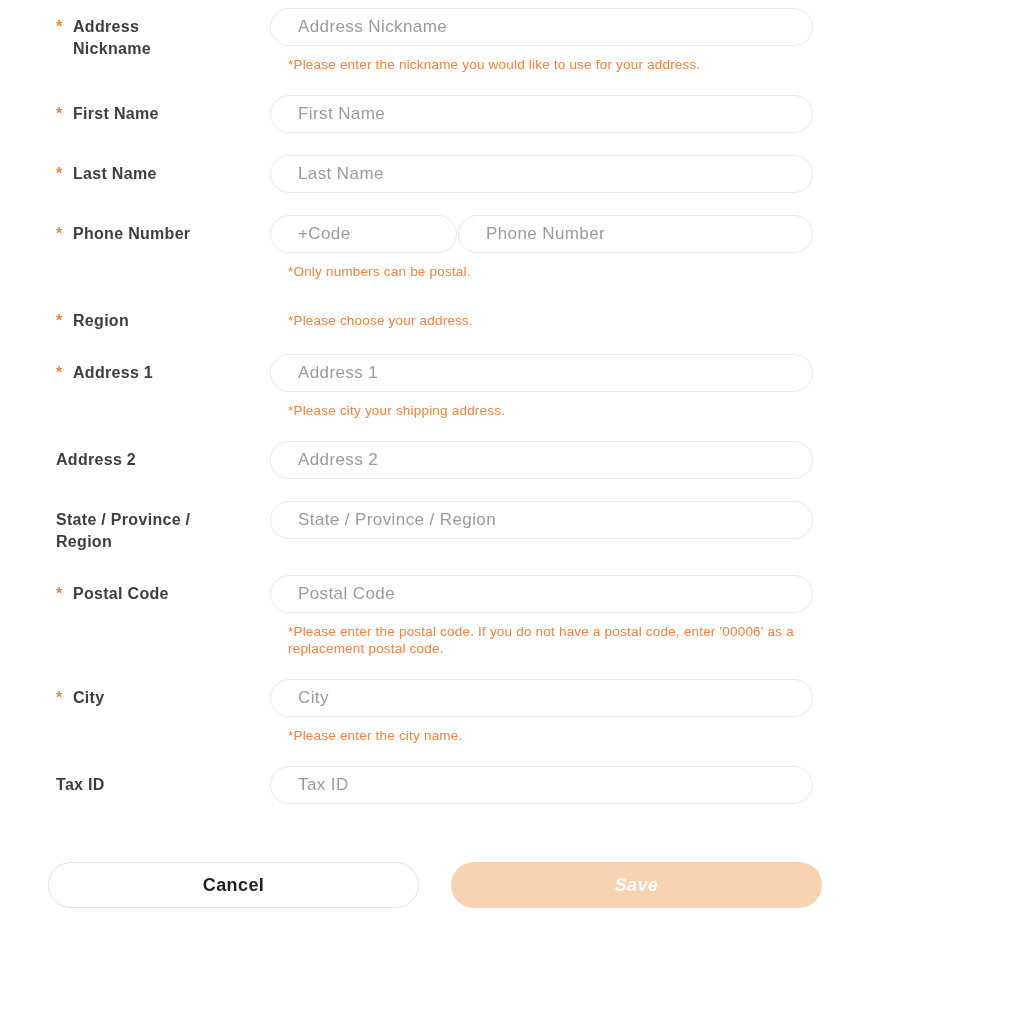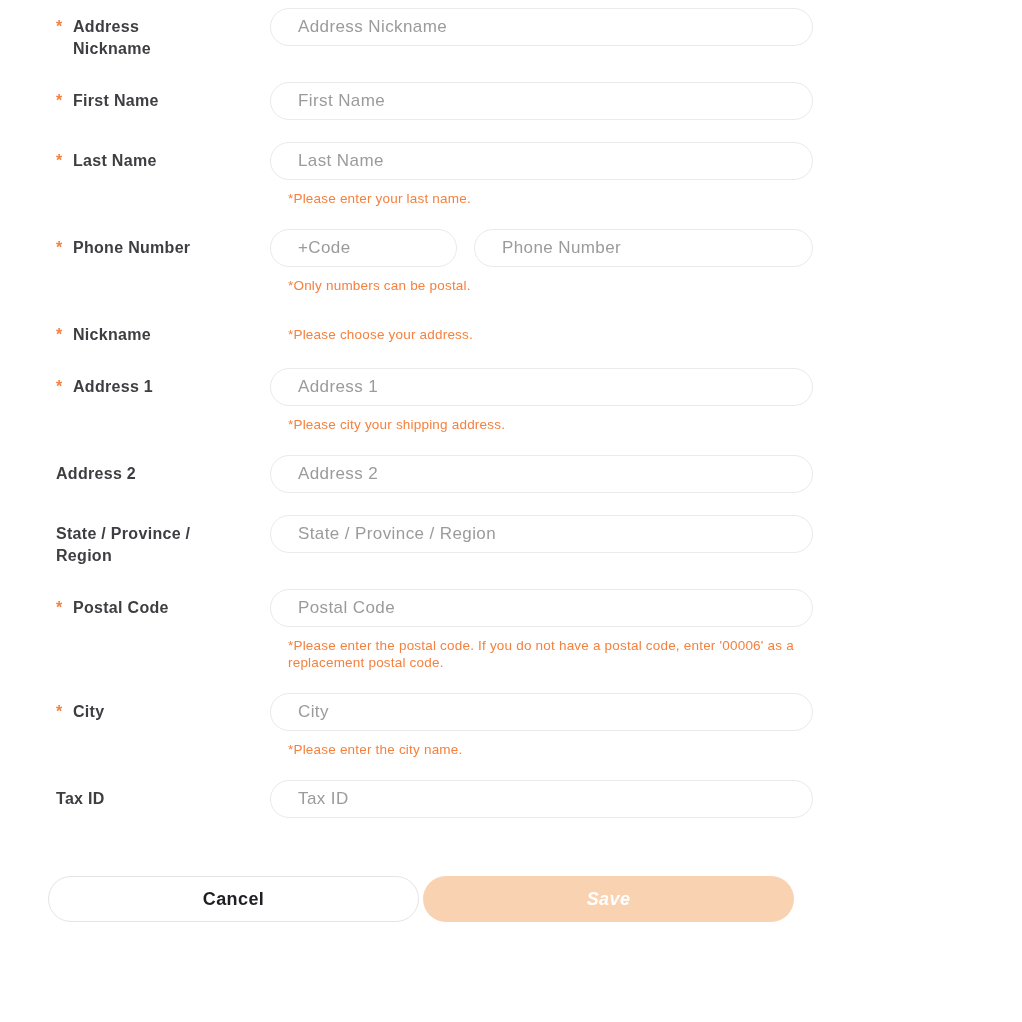--- a/index.html
+++ b/index.html
@@ -49,35 +49,35 @@
     padding: 0 20px 0 27px;
     font-family: "Liberation Sans", sans-serif;
     font-size: 17px;
     font-weight: 500;
     letter-spacing: 0.4px;
     color: #444;
     background: #ffffff;
     outline: none;
   }
   .text-input::placeholder { color: #9b9b9b; opacity: 1; }
-  .input-pair { display: flex; gap: 17px; }
+  .input-pair { display: flex; gap: 1px; }
   .input-pair .code-input { width: 187px; flex: 0 0 187px; }
   .input-pair .phone-input { width: 343px; flex: 1 1 auto; }
   .helper {
     margin-top: 10px;
     padding-left: 18px;
     font-size: 13.5px;
     line-height: 17px;
     font-weight: 500;
     letter-spacing: 0.2px;
     color: #f5813e;
   }
   .buttons {
     display: flex;
-    gap: 4px;
+    gap: 32px;
     padding-left: 48px;
     margin-top: 58px;
     padding-bottom: 14px;
   }
   .btn {
     width: 371px;
     height: 46px;
     border-radius: 23px;
     font-family: "Liberation Sans", sans-serif;
     font-size: 18px;
@@ -102,62 +102,62 @@
 
 <div class="form-wrap">
 
   <div class="row">
     <div class="label-cell required">
       <span class="star">*</span>
       <span>Address Nickname</span>
     </div>
     <div class="field-cell">
       <input type="text" class="text-input" placeholder="Address Nickname" style="">
+      <div class="helper">*Please enter the nickname you would like to use for your address.</div>
     </div>
   </div>
 
   <div class="row">
     <div class="label-cell required">
       <span class="star">*</span>
       <span>First Name</span>
     </div>
     <div class="field-cell">
       <input type="text" class="text-input" placeholder="First Name" style="">
     </div>
   </div>
 
   <div class="row">
     <div class="label-cell required">
       <span class="star">*</span>
       <span>Last Name</span>
     </div>
     <div class="field-cell">
       <input type="text" class="text-input" placeholder="Last Name" style="">
-      <div class="helper">*Please enter your last name.</div>
     </div>
   </div>
 
   <div class="row">
     <div class="label-cell required">
       <span class="star">*</span>
       <span>Phone Number</span>
     </div>
     <div class="field-cell">
       <div class="input-pair">
         <input type="text" class="text-input code-input" placeholder="+Code" style="">
         <input type="text" class="text-input phone-input" placeholder="Phone Number" style="">
       </div>
       <div class="helper">*Only numbers can be postal.</div>
     </div>
   </div>
 
   <div class="row">
     <div class="label-cell required">
       <span class="star">*</span>
-      <span>Nickname</span>
+      <span>Region</span>
     </div>
     <div class="field-cell">
       <div class="helper">*Please choose your address.</div>
     </div>
   </div>
 
   <div class="row">
     <div class="label-cell required">
       <span class="star">*</span>
       <span>Address 1</span>

